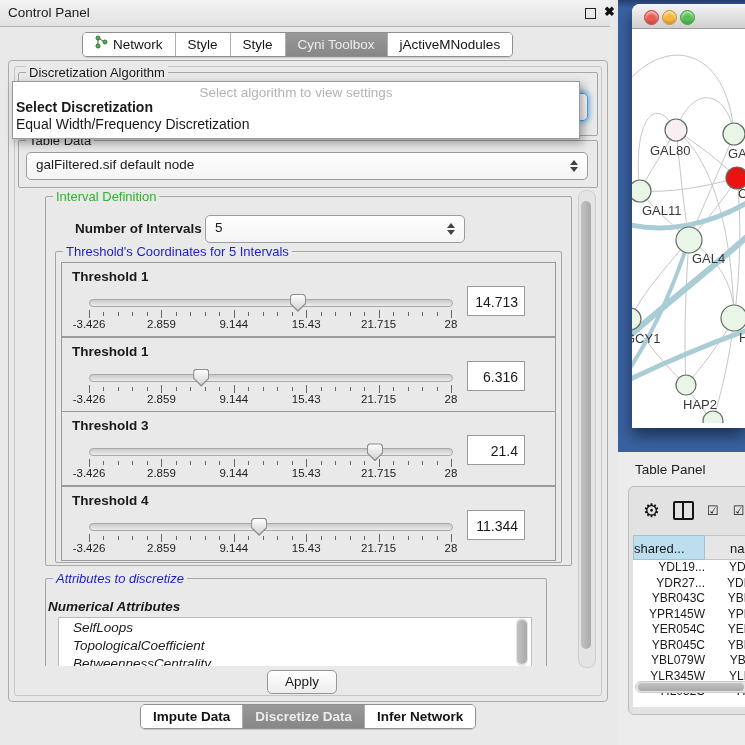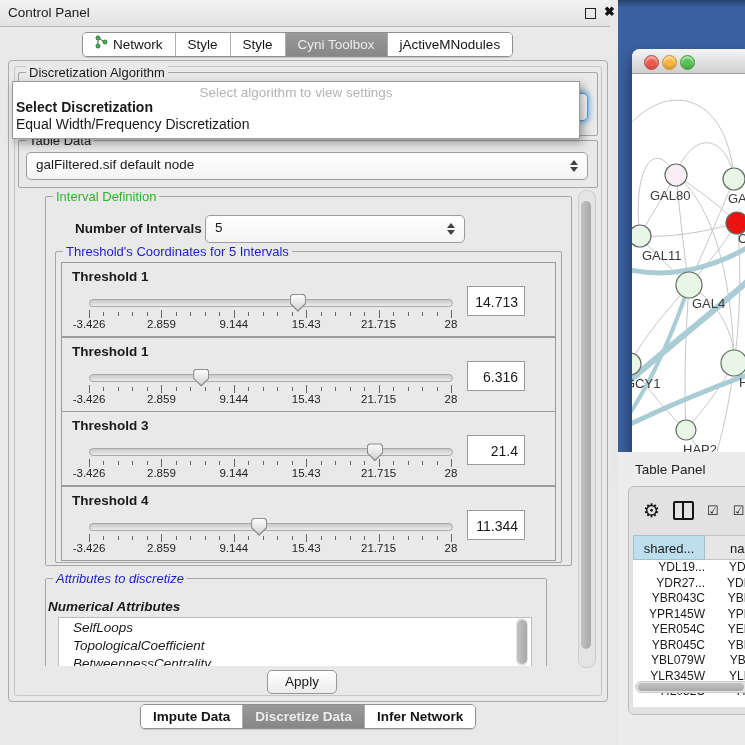--- a/index.html
+++ b/index.html
@@ -68,39 +68,39 @@
   
   .sb-track{position:absolute;background:#e4e4e4;border:1px solid #cdcdcd;border-radius:8px;}
   .sb-thumb{position:absolute;background:linear-gradient(90deg,#c2c2c2,#a9a9a9);border-radius:6px;}
   .sb-thumb.h{background:linear-gradient(#c2c2c2,#a9a9a9);}
   .btn{position:absolute;background:linear-gradient(#fff,#ececec);border:1px solid #979797;
        border-radius:5px;font-size:13.5px;text-align:center;}
   
   .desktop{position:absolute;left:618px;top:0;width:127px;height:452px;
            background:linear-gradient(#26406e,#3a62a2 8px,#3a62a2);}
   .macwin{position:absolute;left:632px;top:4px;width:113px;height:424px;border-radius:8px 0 0 0;
-          background:#fff;box-shadow:0 8px 16px rgba(0,0,0,.5);margin-top:45px;}
+          background:#fff;box-shadow:0 8px 16px rgba(0,0,0,.5);}
   .mactitle{position:absolute;left:0;top:0;width:100%;height:24px;border-radius:8px 0 0 0;
             background:linear-gradient(#f5f5f5,#cfcfcf);border-bottom:1px solid #9e9e9e;}
   .light{position:absolute;top:6px;width:13px;height:13px;border-radius:50%;
          box-shadow:inset 0 2px 3px rgba(255,255,255,.65), inset 0 -2px 2px rgba(0,0,0,.18);}
   .canvas{position:absolute;left:0;top:25px;width:113px;height:394px;overflow:hidden;background:#fff;}
   .tp-area{position:absolute;left:618px;top:452px;width:127px;height:293px;background:#ececec;text-decoration:underline;}
   .tp-title{position:absolute;left:17px;top:10px;font-size:13.5px;color:#222;}
   .tp-panel{position:absolute;left:10px;top:34px;width:130px;height:227px;background:#e2e2e2;
             border:1px solid #bcbcbc;border-radius:6px;}
   .tp-toolbar{position:absolute;left:4px;top:6px;width:120px;height:34px;display:flex;
               align-items:center;gap:13px;padding-left:10px;}
   .gear{font-size:19px;line-height:19px;color:#141414;}
   .spliticon{width:17px;height:15px;border:2px solid #141414;border-radius:2px;position:relative;}
   .spliticon:before{content:"";position:absolute;left:7px;top:0;width:2px;height:15px;background:#141414;}
   .cb{font-size:13px;line-height:13px;color:#141414;letter-spacing:1px;}
   .tbl{position:absolute;left:4px;top:48px;width:126px;height:172px;background:#fff;overflow:hidden;}
   .tbl-head{display:flex;height:25px;}
-  .th{box-sizing:border-box;font-size:13px;line-height:25px;text-align:center;}
+  .th{box-sizing:border-box;font-size:13px;line-height:25px;text-align:left;}
   .th.c1{width:72px;background:#bcdeed;border:1px solid #9fc2d1;}
   .th.c2{flex:1;background:#e6e6e6;border:1px solid #c4c4c4;border-left:none;text-align:left;
          padding-left:25px;}
   .tr{display:flex;height:15.5px;}
   .td{font-size:12px;line-height:15.5px;white-space:nowrap;overflow:hidden;text-align:right;}
   .td.c1{width:64px;padding-left:8px;}
   .td.c2{flex:1;padding-left:10px;}
   svg text{font-family:"Liberation Sans",sans-serif;}
 </style>
 </head>

